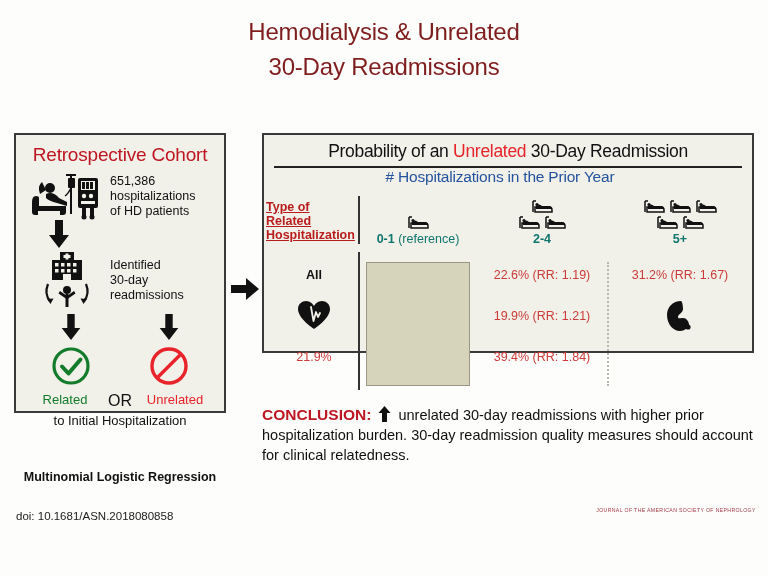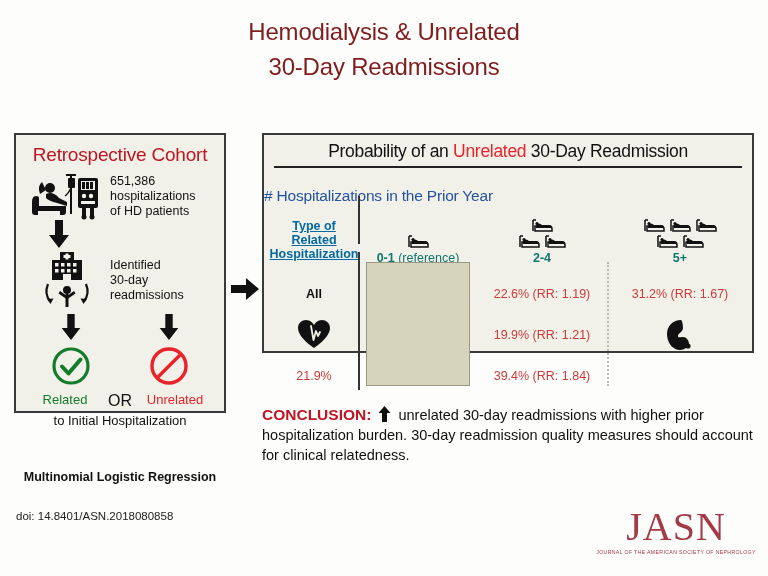--- a/index.html
+++ b/index.html
@@ -57,30 +57,30 @@
     width: 492px; height: 220px;
     background: #F1F0E9; border: 2px solid #3a3a3a;
   }
   .rp-title {
     font-size: 17.5px; color: #111; text-align: center;
     padding: 6px 4px 4px 4px; letter-spacing: -0.3px;
   }
   .rp-title .hl { color: #E8232A; }
   .rp-rule { height: 2px; background: #222; margin: 0 10px; }
   .rp-sub {
-    font-size: 15.5px; color: #23539E; text-align: left;
-    padding: 19px 16px 2px 0; letter-spacing: -0.2px;
+    font-size: 15.5px; color: #23539E; text-align: center;
+    padding: 0 16px 2px 0; letter-spacing: -0.2px;
   }
 
   .grid { display: grid; grid-template-columns: 96px 112px 136px 140px; padding: 0 2px; }
   .hdr-cell { text-align: center; }
   .row-lbl-head {
-    font-size: 12.5px; font-weight: bold; color: #0369a1;
+    font-size: 12.5px; font-weight: bold; color: #b91c1c;
     text-decoration: underline; line-height: 14px;
-    align-self: end; text-align: center; padding-bottom: 4px;
+    align-self: end; text-align: left; padding-bottom: 4px;
   }
   .bedstack { height: 42px; display: flex; flex-direction: column;
               justify-content: flex-end; align-items: center; gap: 1px; }
   .bedrow { display: flex; justify-content: center; gap: 4px; }
   .col-lbl { font-size: 12.5px; font-weight: bold; color: #0f766e; text-align: center; padding-top: 2px; }
   .col-lbl .soft { font-weight: normal; }
 
   .vline-head { position: absolute; left: 358px; top: 196px; width: 2px; height: 48px; background: #333; }
   .vline-body { position: absolute; left: 358px; top: 252px; width: 2px; height: 138px; background: #333; }
   .ref-band {
@@ -368,19 +368,18 @@
   <div class="ref-band"></div>
   <div class="dot-div"></div>
 
   <div class="conclusion">
     <span class="kw">CONCLUSION:</span>
     <svg width="13" height="16" viewBox="0 0 13 16" style="vertical-align:-2px;margin:0 3px;">
       <path d="M6.5 0 l6 7 h-3.5 v9 h-5 v-9 h-3.5z" fill="#111"></path>
     </svg><span> unrelated 30-day readmissions with higher prior hospitalization burden. 30-day readmission quality measures should account for clinical relatedness.</span>
   </div>
 
-  <div class="doi">doi: 14.8401/ASN.2018080858</div>
+  <div class="doi">doi: 10.1681/ASN.2018080858</div>
   <div class="jasn">
-    <div class="jasn-word">JASN</div>
     <div class="jasn-sub">JOURNAL OF THE AMERICAN SOCIETY OF NEPHROLOGY</div>
   </div>
 
 </div>
 
 </body></html>

